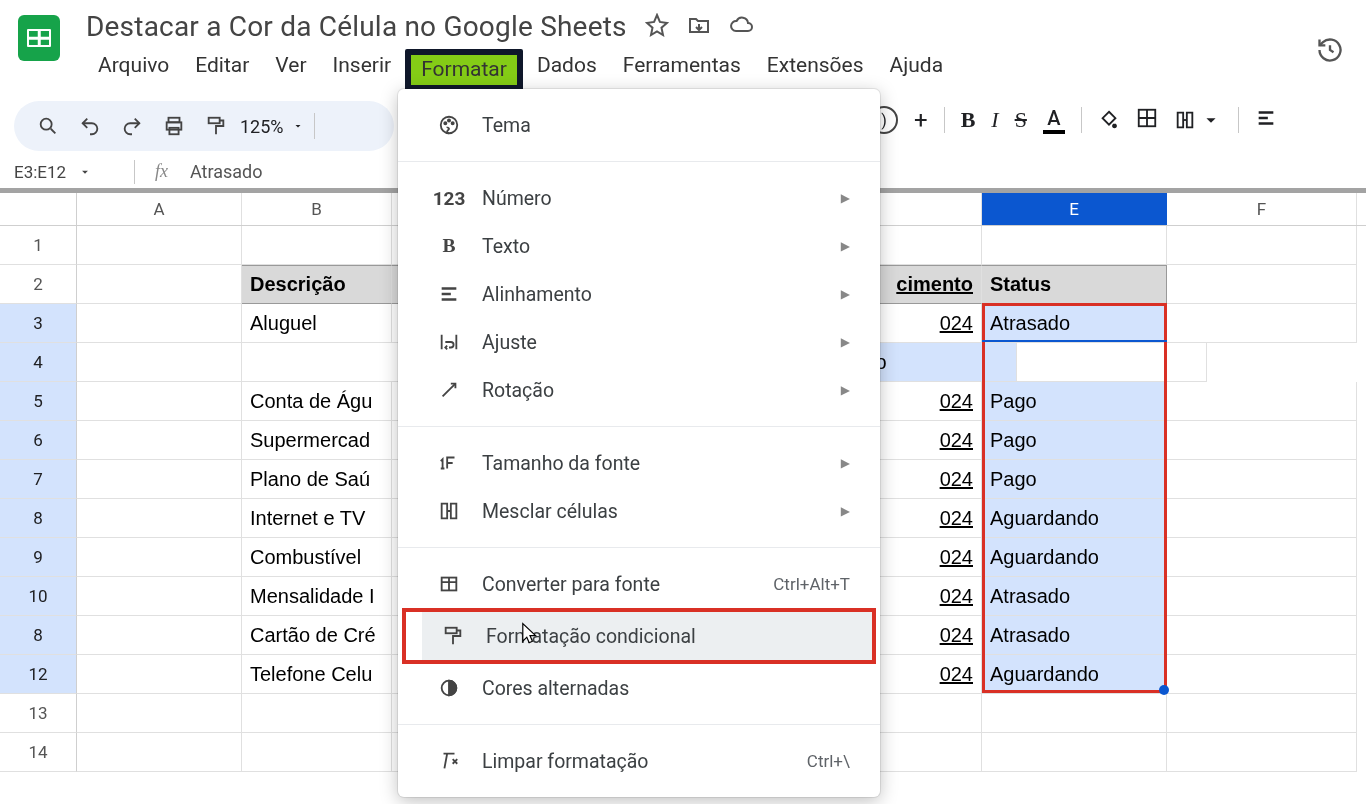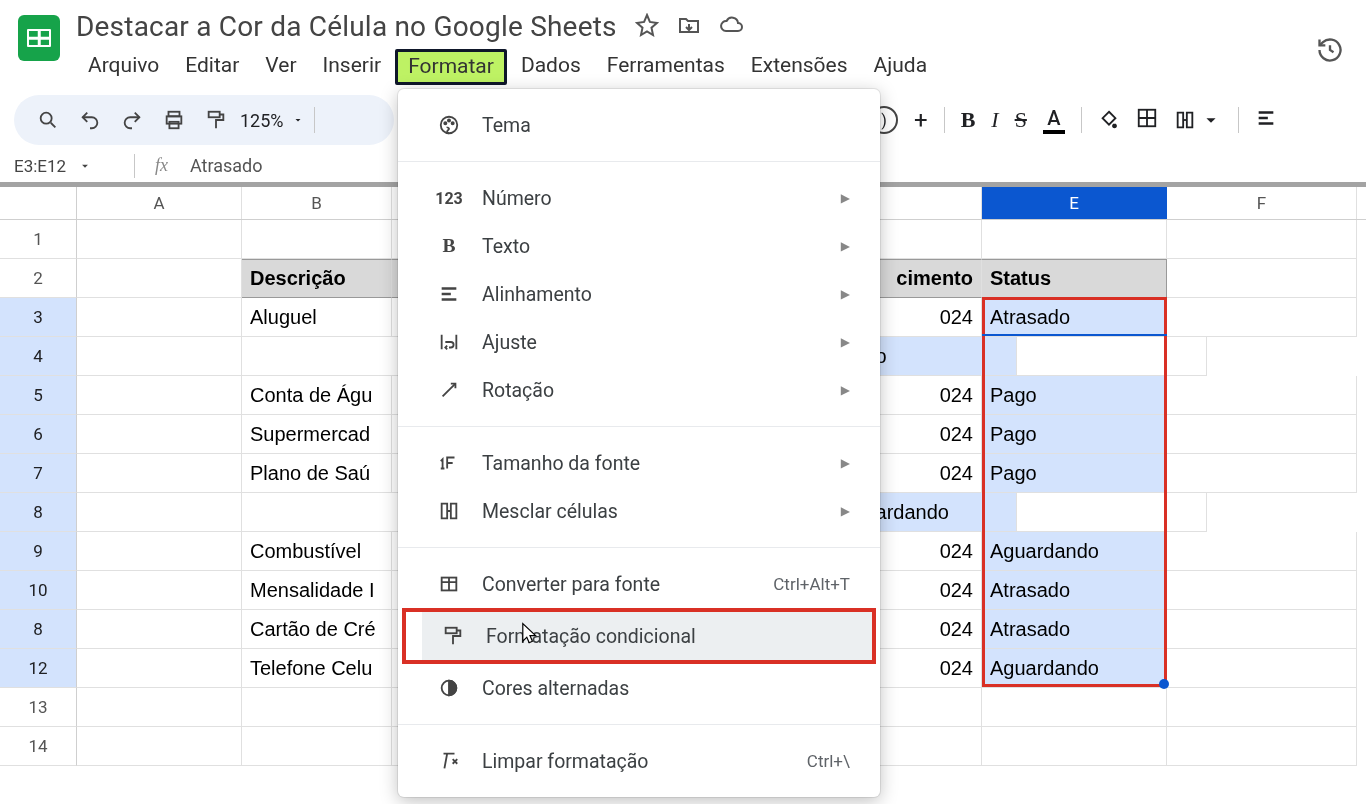--- a/index.html
+++ b/index.html
@@ -1,34 +1,34 @@
 <!DOCTYPE html>
 <html><head>
 <meta charset="utf-8">
 <style>
   * { box-sizing: border-box; margin: 0; padding: 0; font-family: "Google Sans", Roboto, Arial, sans-serif; }
   body { width: 1366px; height: 804px; background: #fff; overflow: hidden; color: #202124; user-select: none; }
 
   
-  .titlebar { display: flex; align-items: flex-start; padding: 10px 18px 0 18px; gap: 16px; }
+  .titlebar { display: flex; align-items: flex-start; padding: 10px 18px 0 18px; gap: 26px; }
   .logo { width: 42px; height: 56px; display: flex; align-items: center; justify-content: center; }
   .logo-inner { width: 42px; height: 46px; background: #16a34a; border-radius: 6px; display: flex; align-items: center; justify-content: center; }
   .logo-grid { width: 24px; height: 18px; border: 2.5px solid #fff; border-radius: 1px; position: relative; }
   .logo-grid::before { content: ""; position: absolute; left: 0; right: 0; top: 50%; height: 2.5px; background: #fff; transform: translateY(-50%); }
   .logo-grid::after { content: ""; position: absolute; top: 0; bottom: 0; left: 50%; width: 2.5px; background: #fff; transform: translateX(-50%); }
 
   .title-area { flex: 1; }
   .doc-title-row { display: flex; align-items: center; gap: 18px; }
   .doc-title { font-size: 28px; color: #444; font-weight: 400; letter-spacing: .2px; }
   .title-icons { display: flex; gap: 18px; color: #555; }
   .title-icons svg { width: 24px; height: 24px; }
 
   .menubar { display: flex; gap: 2px; margin-top: 6px; font-size: 21px; color: #333; }
   .menu-item { padding: 4px 12px 6px; border-radius: 4px; }
-  .menu-item.active { background: #bef264; border: 3px solid #0f172a; border-radius: 2px; padding: 2px 10px 4px; }
+  .menu-item.active { background: #84cc16; border: 6px solid #0f172a; border-radius: 2px; padding: 2px 10px 4px; }
 
   .history { position: absolute; right: 22px; top: 36px; color: #555; }
   .history svg { width: 28px; height: 28px; }
 
   
   .toolbar-outer { padding: 10px 14px 0 14px; }
   .toolbar { height: 50px; background: #edf2fa; border-radius: 26px; display: flex; align-items: center; padding: 0 16px; gap: 6px; width: 380px; }
   .tool { display: flex; align-items: center; justify-content: center; width: 36px; height: 36px; color: #444; }
   .tool svg { width: 22px; height: 22px; }
   .zoom { font-size: 18px; display: flex; align-items: center; gap: 8px; }
@@ -67,21 +67,21 @@
   .colF { width: 190px; }
 
   .rows { }
   .row { display:flex; height: 39px; }
   .rowhead { width: 77px; border-right: 1px solid #cfcfcf; border-bottom:1px solid #e0e0e0; display:flex; align-items:center; justify-content:center; font-size:17px; color:#555; }
   .rowhead.sel { background:#d3e3fd; color:#202124; }
   .cell { border-right:1px solid #e0e0e0; border-bottom:1px solid #e0e0e0; padding: 0 8px; display:flex; align-items:center; font-size: 20px; font-family: Arial, sans-serif; color:#000; }
   .cellA { width:165px; }
   .cellB { width:150px; }
   .cellDcut { width:487px; justify-content:flex-end; padding-right:10px; font-size:20px; color:#000; border-left:none; }
-  .cellD { width:103px; justify-content:flex-end; }
+  .cellD { width:103px; justify-content:flex-end;text-decoration:underline; }
   .cellE { width:185px; }
   .cellF { width:190px; }
 
   .hdrcell { background:#d9d9d9; font-weight:700; border-bottom:1px solid #999; border-top:1px solid #999; }
   .hdrrow .cellB, .hdrrow .cellDcut, .hdrrow .cellE { border-top:1px solid #999; }
   .hdrrow .cellE { border-right:1px solid #999; }
 
   .selblock { position:absolute; left: 983px; top: 346px; width: 188px; height: 390px; border: 3.5px solid #d93025; pointer-events:none; }
   .selhandle { position:absolute; right:-5px; bottom:-5px; width:10px; height:10px; border-radius:50%; background:#0b57d0; }
   .activecell-border { position:absolute; left: 983px; top: 346px; width: 188px; height: 39px; border-bottom: 2px solid #0b57d0; pointer-events:none; }
@@ -311,20 +311,21 @@
         <div class="cell cellA"></div>
         <div class="cell cellB">Plano de Saú</div>
         <div class="cell cellDcut" style="border-right: none;"></div>
         <div class="cell cellD">024</div>
         <div class="cell cellE sel">Pago</div>
         <div class="cell cellF"></div>
       </div>
       <div class="row">
         <div class="rowhead sel">8</div>
         <div class="cell cellA"></div>
+        <div class="cell cellB">Internet e TV</div>
         <div class="cell cellDcut" style="border-right: none;"></div>
         <div class="cell cellD">024</div>
         <div class="cell cellE sel">Aguardando</div>
         <div class="cell cellF"></div>
       </div>
       <div class="row">
         <div class="rowhead sel">9</div>
         <div class="cell cellA"></div>
         <div class="cell cellB">Combustível</div>
         <div class="cell cellDcut" style="border-right: none;"></div>
@@ -393,21 +394,21 @@
           <circle cx="8" cy="10" r="1.2" fill="currentColor"></circle>
           <circle cx="12" cy="7" r="1.2" fill="currentColor"></circle>
           <circle cx="16" cy="10" r="1.2" fill="currentColor"></circle>
           <path d="M12 21c-1 0-2-1-2-2s2-2 2-3-2-1-2-2"></path>
         </svg>
       </span>
     <span class="txt">Tema</span>
   </div>
   <div class="m-sep"></div>
   <div class="m-row">
-    <span class="ico" style="font-weight:700;font-size:16px;">123</span>
+    <span class="ico" style="font-weight:700;font-size:19px;">123</span>
     <span class="txt">Número</span>
     <span class="sub">▶</span>
   </div>
   <div class="m-row">
     <span class="ico" style="font-weight:700;font-family:serif;">B</span>
     <span class="txt">Texto</span>
     <span class="sub">▶</span>
   </div>
   <div class="m-row">
     <span class="ico">

